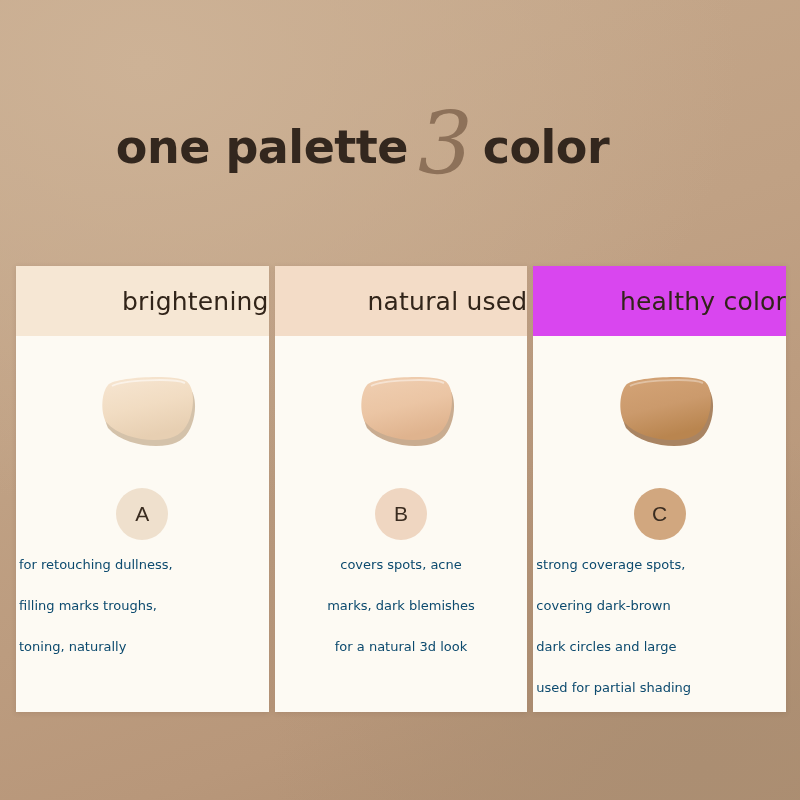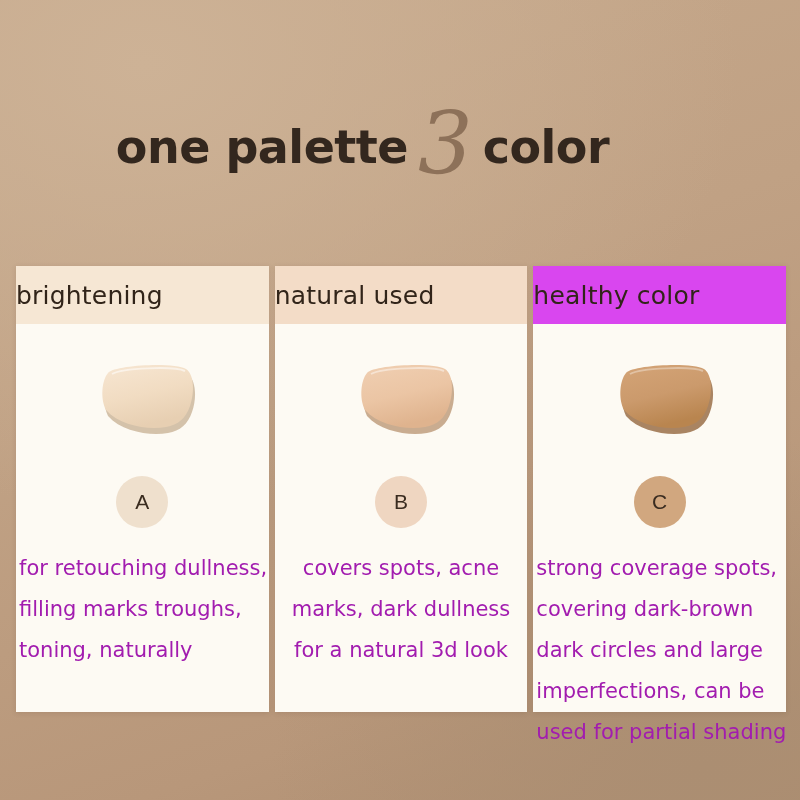--- a/index.html
+++ b/index.html
@@ -68,24 +68,24 @@
   }
   .card {
     position: relative;
     flex: 1 1 0;
     background: #fdfaf3;
     display: flex;
     flex-direction: column;
     box-shadow: 0 1px 5px rgba(90,65,45,0.16);
   }
   .card-head {
-    height: 58px;
+    height: 70px;
     display: flex;
     align-items: center;
-    justify-content: flex-start;
+    justify-content: flex-end;
     flex: 0 0 auto;
   }
   .card-head-label {
     font-family: "DejaVu Sans", sans-serif;
     font-size: 25px;
     font-weight: 400;
     color: #312419;
     letter-spacing: 0.2px;
   }
   .card-body {
@@ -126,29 +126,29 @@
     font-family: "Liberation Sans", sans-serif;
     font-size: 21px;
     font-weight: 400;
     color: #3a2c20;
   }
 
   
   .desc {
     position: absolute;
     left: 0;
-    top: 224px;
+    top: 208px;
     width: 100%;
     padding: 0 2px;
     box-sizing: border-box;
     font-family: "DejaVu Sans", sans-serif;
-    font-size: 21px;
+    font-size: 13px;
     font-weight: 400;
     line-height: 41px;
-    color: #a21caf;
+    color: #0c4a6e;
     white-space: nowrap;
   }
   .desc .line { display: block; }
   .desc.align-left   { text-align: left; padding-left: 3px; }
   .desc.align-center { text-align: center; }
 
   
   .desc .line.overflow { position: relative; }
 </style>
 </head>
@@ -213,21 +213,21 @@
               <path d="M24 58 C18 46 20 28 26 21 C33 13 92 10 104 17 C112 22 113 40 108 54 C104 66 96 73 84 75 C66 78 38 74 24 58 Z" fill="url(#gB)"></path>
               <path d="M30 22 C40 16 92 14 103 19" fill="none" stroke="#ffffff" stroke-opacity="0.45" stroke-width="2"></path>
             </svg>
           </div>
         </div>
         <div class="badge" style="background: rgb(239, 214, 193);">
           <span>B</span>
         </div>
         <div class="desc align-center">
           <span class="line">covers spots, acne</span>
-          <span class="line">marks, dark dullness</span>
+          <span class="line">marks, dark blemishes</span>
           <span class="line">for a natural 3d look</span>
         </div>
       </div>
     </div>
 
     <div class="card">
       <div class="card-head" style="background: #d946ef;">
         <span class="card-head-label">healthy color</span>
       </div>
       <div class="card-body">
@@ -247,20 +247,19 @@
             </svg>
           </div>
         </div>
         <div class="badge" style="background: rgb(209, 167, 127);">
           <span>C</span>
         </div>
         <div class="desc align-left">
           <span class="line">strong coverage spots,</span>
           <span class="line">covering dark-brown</span>
           <span class="line">dark circles and large</span>
-          <span class="line">imperfections, can be</span>
           <span class="line overflow">used for partial shading</span>
         </div>
       </div>
     </div>
 
   </div>
 </div>
 
 </body></html>

